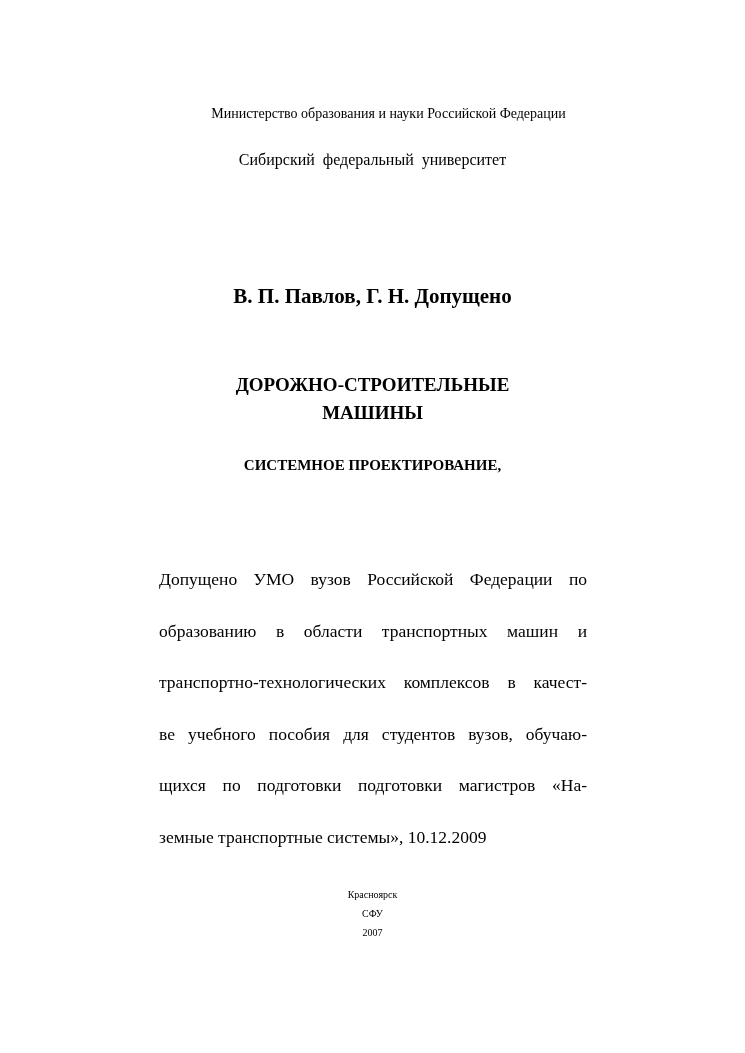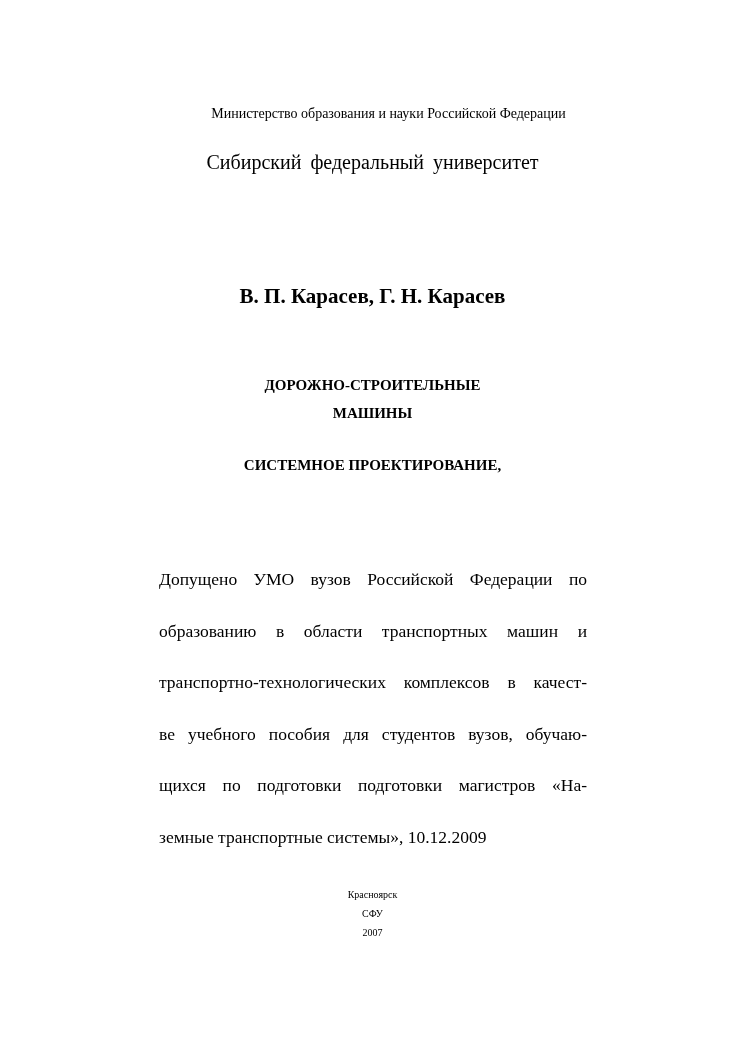--- a/index.html
+++ b/index.html
@@ -23,35 +23,35 @@
       white-space: nowrap;
     }
     .ministry {
       top: 106px;
       font-size: 14px;
       left: 16px;
       width: 745px;
     }
     .university {
       top: 151px;
-      font-size: 20px;
+      font-size: 16px;
       left: 60px;
       width: 625px;
       word-spacing: 4px;
     }
     .authors {
       top: 284px;
       font-size: 21px;
       font-weight: bold;
       left: 0;
       width: 745px;
     }
     .title {
       top: 371px;
-      font-size: 15px;
+      font-size: 19px;
       font-weight: bold;
       line-height: 28px;
       left: 0;
       width: 745px;
     }
     .title div { white-space: nowrap; }
     .subtitle {
       top: 453px;
       font-size: 15px;
       font-weight: bold;
@@ -87,21 +87,21 @@
     }
     .imprint div { white-space: nowrap; }
   </style>
 </head>
 <body>
 
 <div class="abs ministry">Министерство образования и науки Российской Федерации</div>
 
 <div class="abs university">Сибирский  федеральный  университет</div>
 
-<div class="abs authors">В. П. Карасев, Г. Н. Карасев</div>
+<div class="abs authors">В. П. Павлов, Г. Н. Допущено</div>
 
 <div class="abs title">
   <div>ДОРОЖНО-СТРОИТЕЛЬНЫЕ</div>
   <div>МАШИНЫ</div>
 </div>
 
 <div class="abs subtitle">
   <div>СИСТЕМНОЕ  ПРОЕКТИРОВАНИЕ,</div>
 </div>
 

